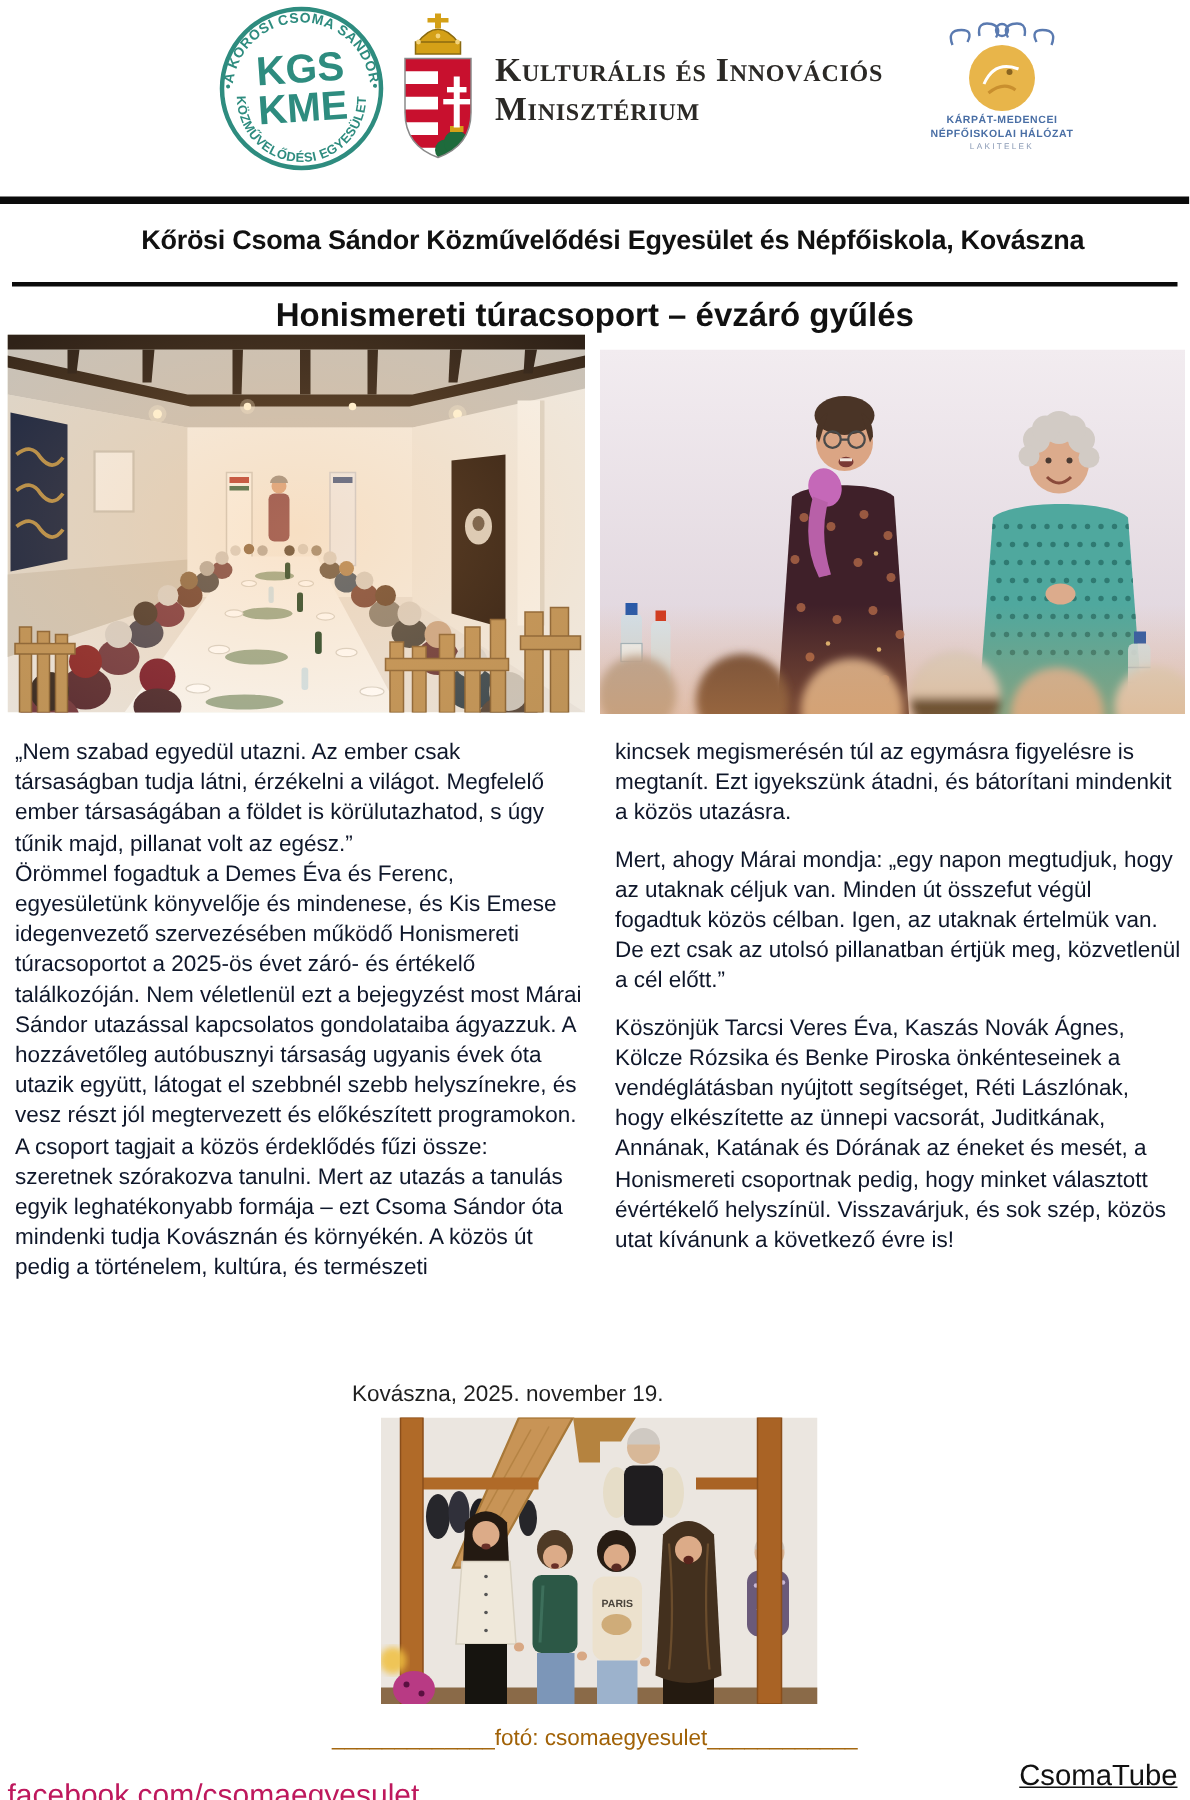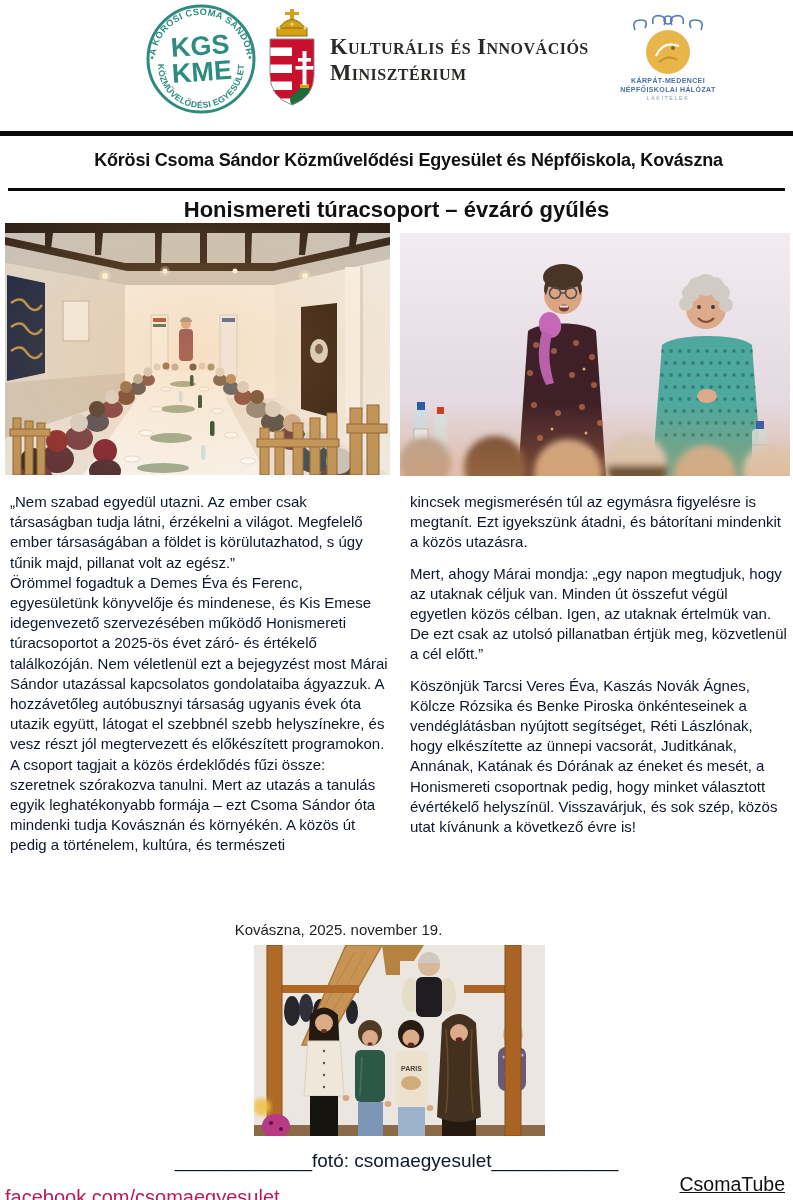--- a/index.html
+++ b/index.html
@@ -25,21 +25,21 @@
   .photoL{left:5px;top:223px;width:385px;height:252px;}
   .photoR{left:400px;top:233px;width:390px;height:243px;}
   .photoB{left:254px;top:945px;width:291px;height:191px;}
   
   .col{font-size:15px;line-height:20.2px;color:#0f172a;}
   .colL{left:10px;top:492px;width:380px;}
   .colR{left:410px;top:492px;width:377px;}
   .colL p{margin:0;}
   .colR p{margin:0 0 11px 0;}
   .dateline{left:0;top:921px;width:677px;text-align:center;font-size:15px;}
-  .caption{left:0;top:1150px;width:793px;text-align:center;font-size:19px;color:#0f172a;}
+  .caption{left:0;top:1150px;width:793px;text-align:center;font-size:15px;color:#a16207;}
   
   .fb-link{left:5px;top:1186px;font-size:20px;color:#be185d;text-decoration:underline;cursor:pointer;}
   .csomatube{right:8px;top:1173px;font-size:19.5px;color:#111;text-decoration:underline;}
 </style>
 </head>
 <body>
 
 <div class="page">
 
 
@@ -474,21 +474,21 @@
       <rect x="0" y="170" width="390" height="73" fill="url(#warmR)"></rect>
     </svg>
   </div>
 
   <div class="abs col colL">
     <p>„Nem szabad egyedül utazni. Az ember csak társaságban tudja látni, érzékelni a világot. Megfelelő ember társaságában a földet is körülutazhatod, s úgy tűnik majd, pillanat volt az egész.”</p>
     <p>Örömmel fogadtuk a Demes Éva és Ferenc, egyesületünk könyvelője és mindenese, és Kis Emese idegenvezető szervezésében működő Honismereti túracsoportot a 2025-ös évet záró- és értékelő találkozóján. Nem véletlenül ezt a bejegyzést most Márai Sándor utazással kapcsolatos gondolataiba ágyazzuk. A hozzávetőleg autóbusznyi társaság ugyanis évek óta utazik együtt, látogat el szebbnél szebb helyszínekre, és vesz részt jól megtervezett és előkészített programokon. A csoport tagjait a közös érdeklődés fűzi össze: szeretnek szórakozva tanulni. Mert az utazás a tanulás egyik leghatékonyabb formája – ezt Csoma Sándor óta mindenki tudja Kovásznán és környékén. A közös út pedig a történelem, kultúra, és természeti</p>
   </div>
   <div class="abs col colR">
     <p>kincsek megismerésén túl az egymásra figyelésre is megtanít. Ezt igyekszünk átadni, és bátorítani mindenkit a közös utazásra.</p>
-    <p>Mert, ahogy Márai mondja: „egy napon megtudjuk, hogy az utaknak céljuk van. Minden út összefut végül egyetlen közös célban. Igen, az utaknak értelmük van. De ezt csak az utolsó pillanatban értjük meg, közvetlenül a cél előtt.”</p>
+    <p>Mert, ahogy Márai mondja: „egy napon megtudjuk, hogy az utaknak céljuk van. Minden út összefut végül fogadtuk közös célban. Igen, az utaknak értelmük van. De ezt csak az utolsó pillanatban értjük meg, közvetlenül a cél előtt.”</p>
     <p>Köszönjük Tarcsi Veres Éva, Kaszás Novák Ágnes, Kölcze Rózsika és Benke Piroska önkénteseinek a vendéglátásban nyújtott segítséget, Réti Lászlónak, hogy elkészítette az ünnepi vacsorát, Juditkának, Annának, Katának és Dórának az éneket és mesét, a Honismereti csoportnak pedig, hogy minket választott évértékelő helyszínül. Visszavárjuk, és sok szép, közös utat kívánunk a következő évre is!</p>
   </div>
 
   <div class="abs dateline">Kovászna, 2025. november 19.</div>
 
   <div class="abs photo photoB">
     <svg viewBox="0 0 291 191" preserveAspectRatio="none">
       <defs>
           <filter id="b2">
             <feGaussianBlur stdDeviation="2"></feGaussianBlur>

